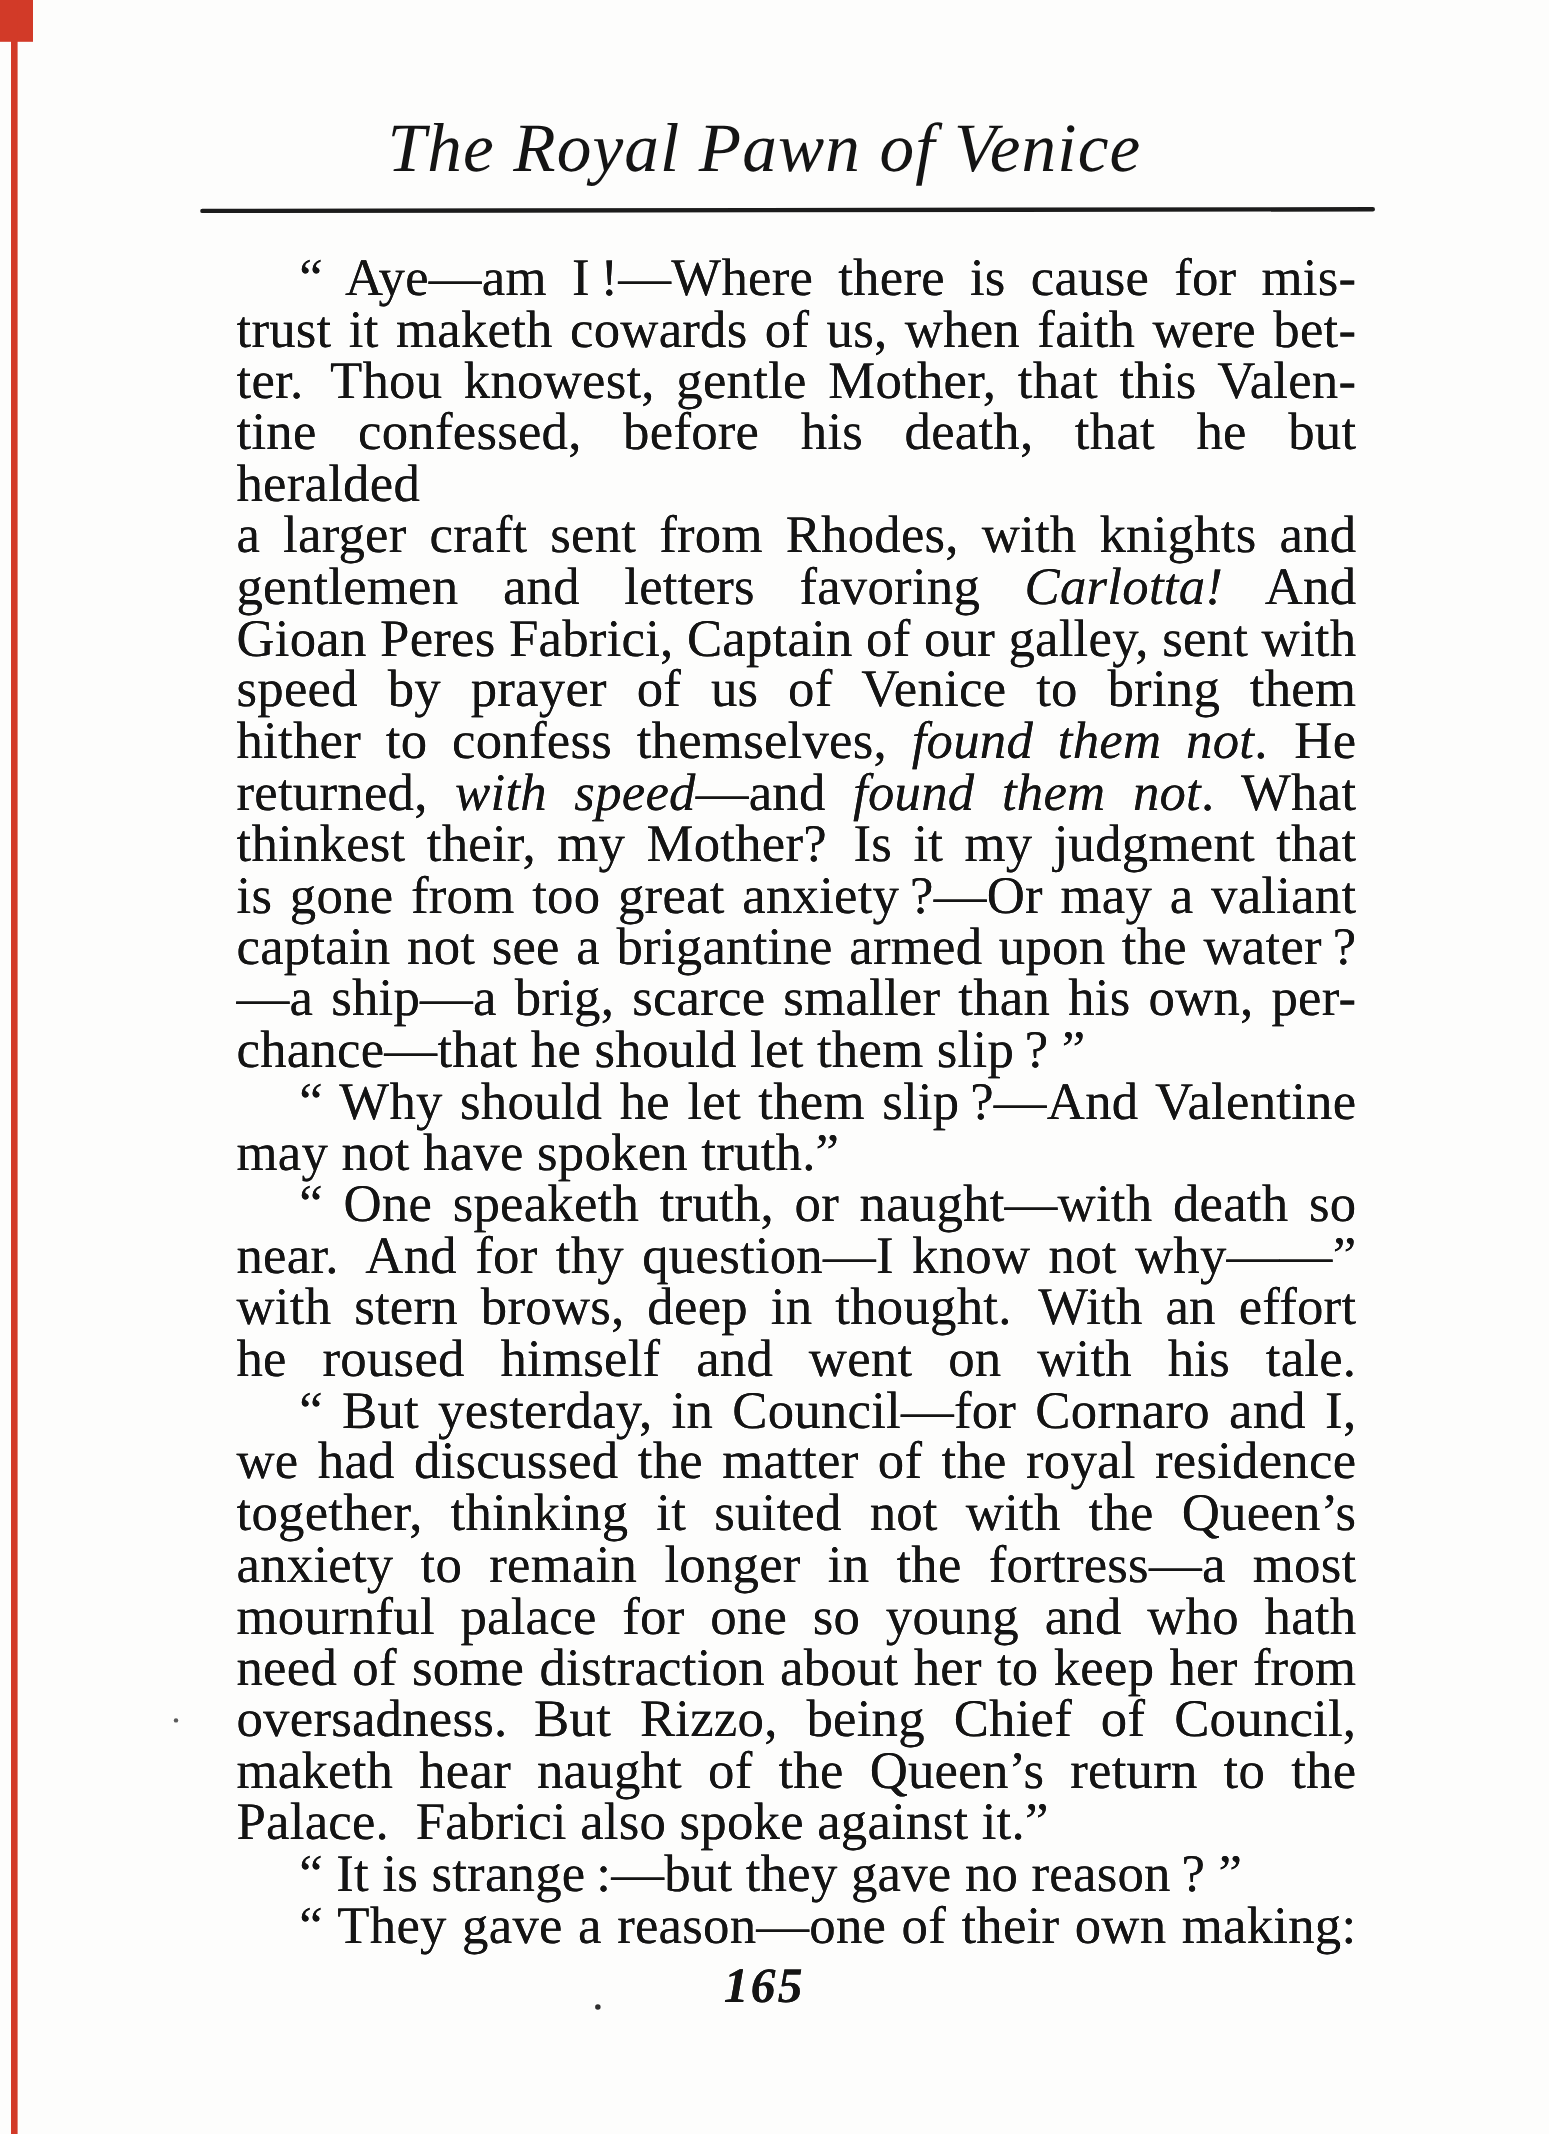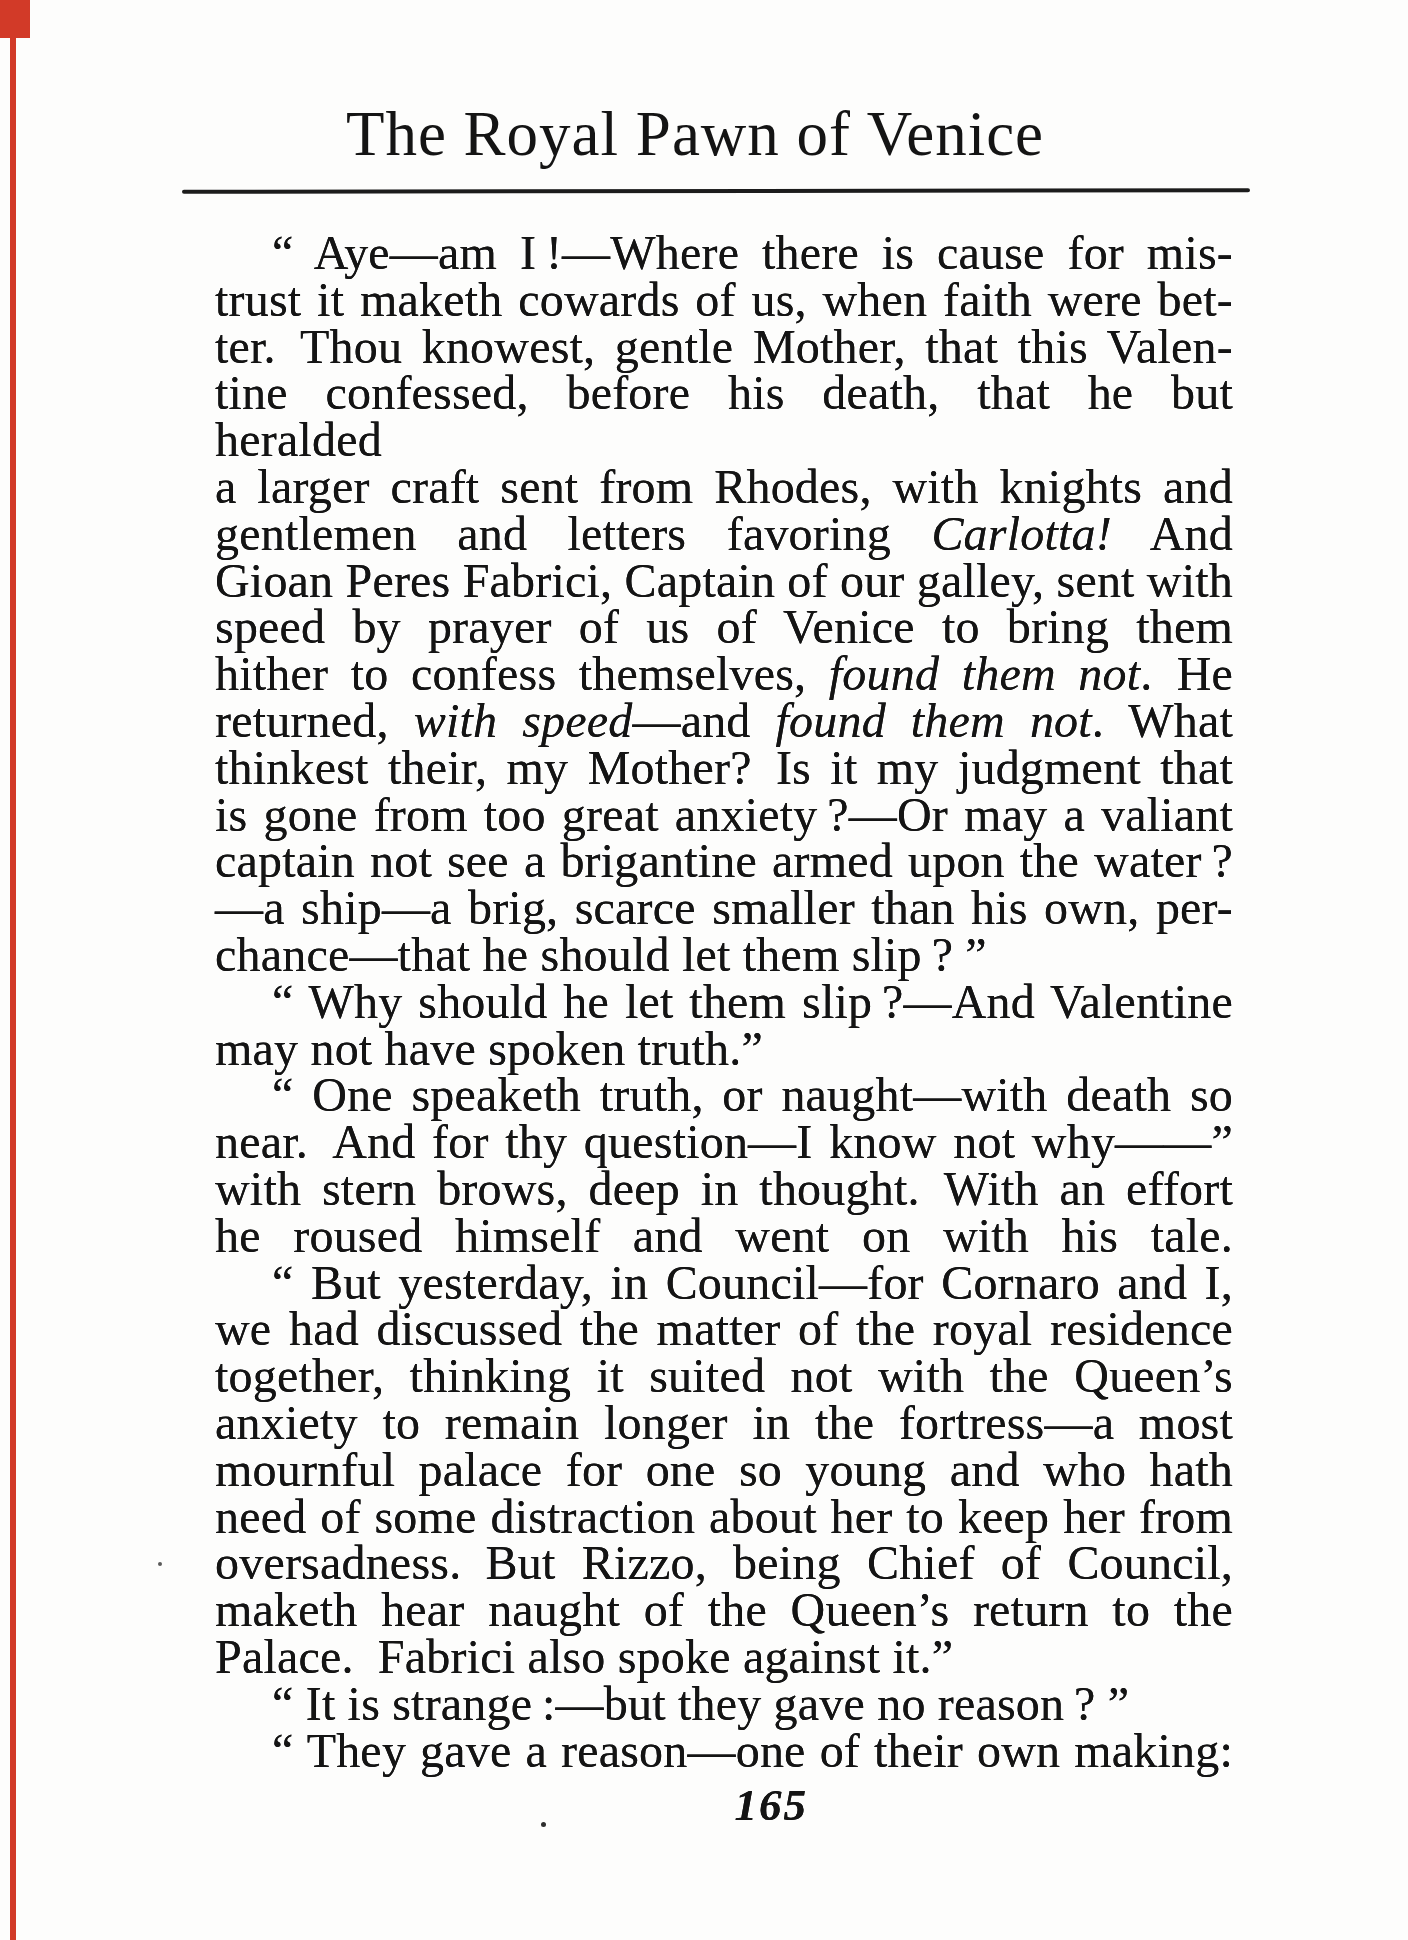--- a/index.html
+++ b/index.html
@@ -20,20 +20,21 @@
   }
   
   .artifact{position:absolute;background:var(--red);}
   .artifact.corner{left:0;top:0;width:30px;height:38px;}
   .artifact.stripe{left:10px;top:0;width:6px;height:1940px;}
   
   .title{
     position:absolute;
     left:180px; top:98px; width:1030px;
     text-align:center;
+    font-style:italic;
     font-weight:normal;
     font-size:63px;
     letter-spacing:1px;
     white-space:nowrap;
   }
   .rule{
     position:absolute;
     left:182px; top:189px; width:1068px; height:4px;
     background:#1c1c1c;
     border-radius:2px;
@@ -53,21 +54,21 @@
     text-align-last:left;
     white-space:normal;
   }
   .ln.just{ text-align-last:justify; }
   .ln.ind{ padding-left:57px; }
   .it{ font-style:italic; }
   
   .folio{
     position:absolute;
     left:658px; top:1779px; width:150px;
-    text-align:right;
+    text-align:left;
     font-style:italic;
     font-size:45px;
     font-weight:bold;
     letter-spacing:2px;
     text-shadow:0 0 0.6px currentColor;
   }
   
   .speck{position:absolute;border-radius:50%;background:#2e2e2e;}
   .speck.s1{left:541px;top:1822px;width:5px;height:5px;}
   .speck.s2{left:158px;top:1562px;width:4px;height:4px;background:#5a5a5a;}

